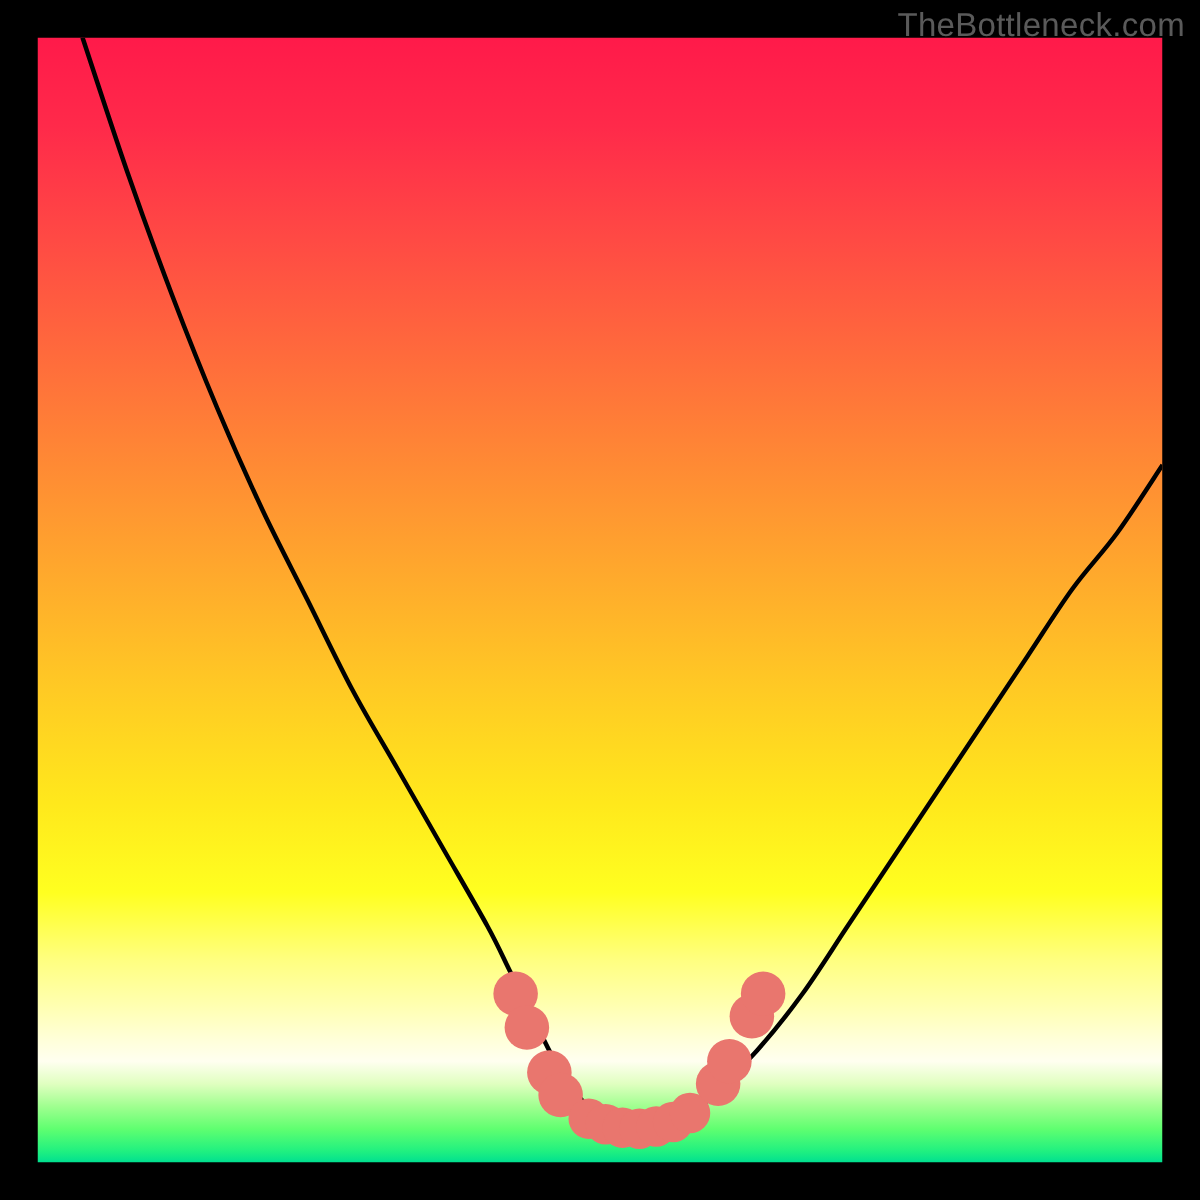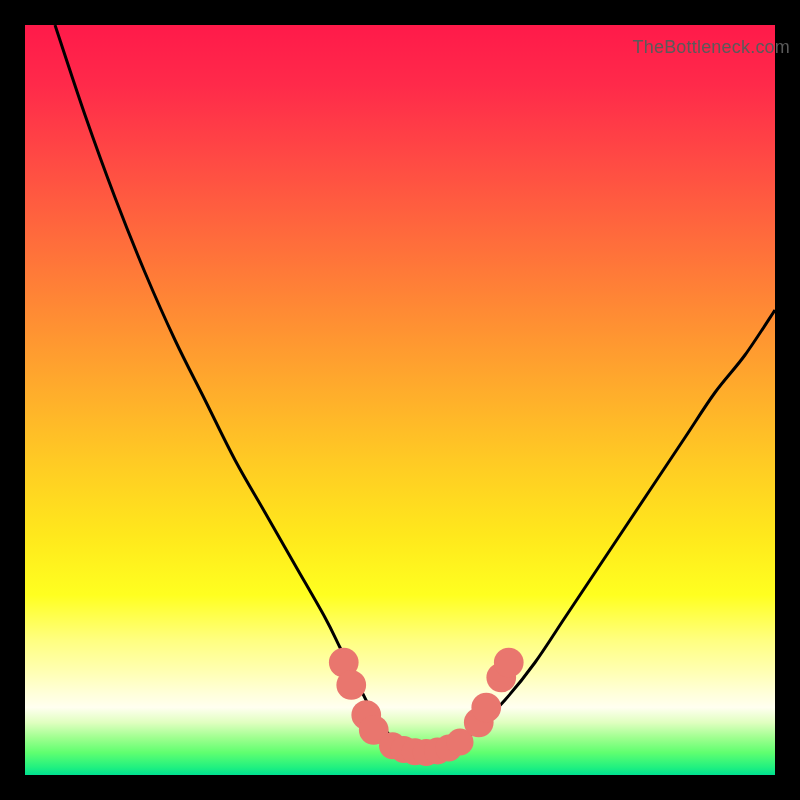--- a/index.html
+++ b/index.html
@@ -50,25 +50,24 @@
       #60ff70 97%,
       #20f080 99%,
       #00e090 100%
     );
   }
   .watermark {
     position: absolute;
     top: 4px;
     right: 10px;
     color: #5a5a5a;
-    font-size: 18px;
+    font-size: 22px;
     font-weight: 500;
     z-index: 20;
     letter-spacing: 0.2px;
-    margin-top: 33px;
   }
   svg.curve {
     position: absolute;
     left: 0;
     top: 0;
     width: 750px;
     height: 750px;
     z-index: 10;
   }
 </style>

